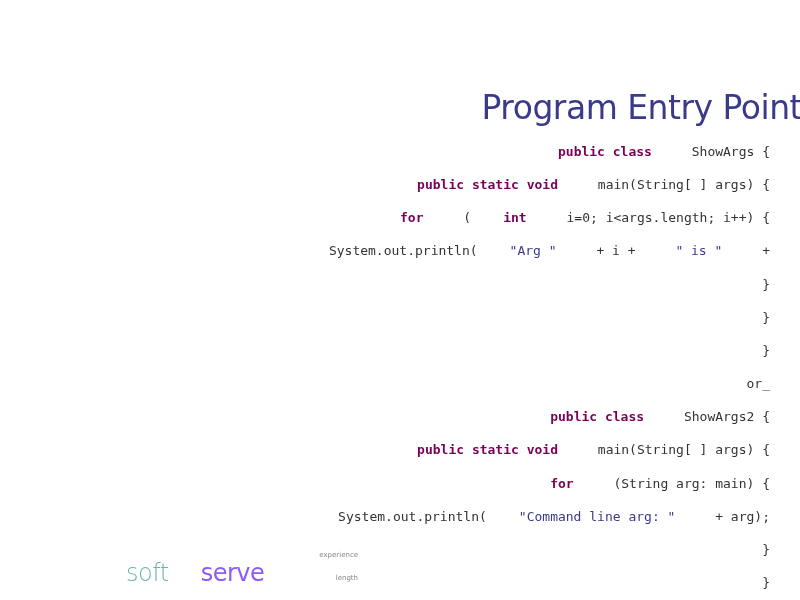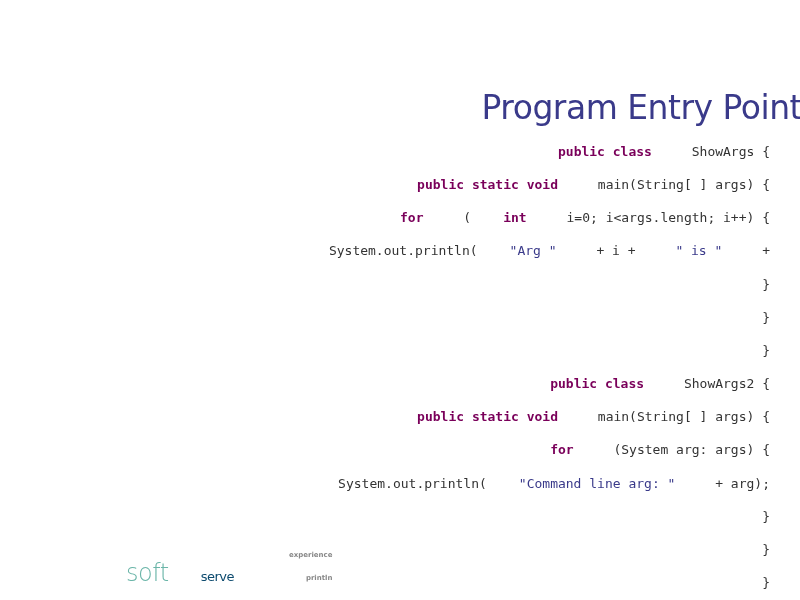--- a/index.html
+++ b/index.html
@@ -57,59 +57,59 @@
       align-items: center;
       gap: 4px;
     }
     .logo-soft {
       color: #6ab5a8;
       font-size: 24px;
       font-weight: 300;
       letter-spacing: -0.5px;
     }
     .logo-serve {
-      color: #0c4a6e;
-      font-size: 13px;
+      color: #8b5cf6;
+      font-size: 24px;
       font-weight: 400;
       letter-spacing: -0.5px;
     }
     .logo-tagline {
       font-size: 7px;
       color: #888;
       line-height: 1;
       margin-left: 3px;
       margin-top: 4px;
-      font-weight: bold;
     }
   </style>
 </head>
 <body>
 
 <div class="slide">
   <h1 class="title">Program Entry Point</h1>
 
   <div class="code-block">
     <div class="code-line"><span class="kw">public class</span><span class="cls"> ShowArgs {</span></div>
     <div class="code-line"><span class="kw">  public static void</span><span class="cls"> main(String[ ] args) {</span></div>
     <div class="code-line"><span class="kw">    for </span><span class="cls">(</span><span class="kw">int</span><span class="cls"> i=0; i&lt;args.length; i++) {</span></div>
     <div class="code-line"><span class="cls">      System.out.println(</span><span class="str">"Arg "</span><span class="cls"> + i + </span><span class="str">" is "</span><span class="cls"> +</span></div>
     <div class="code-line"><span class="cls">    }</span></div>
     <div class="code-line"><span class="cls">  }</span></div>
     <div class="code-line"><span class="cls">}</span></div>
+    <div class="code-line"><span class="cls">or_</span></div>
     <div class="code-line"><span class="kw">public class</span><span class="cls"> ShowArgs2 {</span></div>
     <div class="code-line"><span class="kw">  public static void</span><span class="cls"> main(String[ ] args) {</span></div>
-    <div class="code-line"><span class="kw">    for </span><span class="cls">(System arg: args) {</span></div>
+    <div class="code-line"><span class="kw">    for </span><span class="cls">(String arg: main) {</span></div>
     <div class="code-line"><span class="cls">      System.out.println(</span><span class="str">"Command line arg: "</span><span class="cls"> + arg);</span></div>
     <div class="code-line"><span class="cls">    }</span></div>
     <div class="code-line"><span class="cls">  }</span></div>
     <div class="code-line"><span class="cls">}</span></div>
   </div>
 
   <div class="logo">
     <div>
       <span class="logo-soft">soft</span><span class="logo-serve">serve</span>
     </div>
     <div class="logo-tagline">
       <div>experience</div>
-      <div>println</div>
+      <div>length</div>
     </div>
   </div>
 </div>
 
 </body></html>

